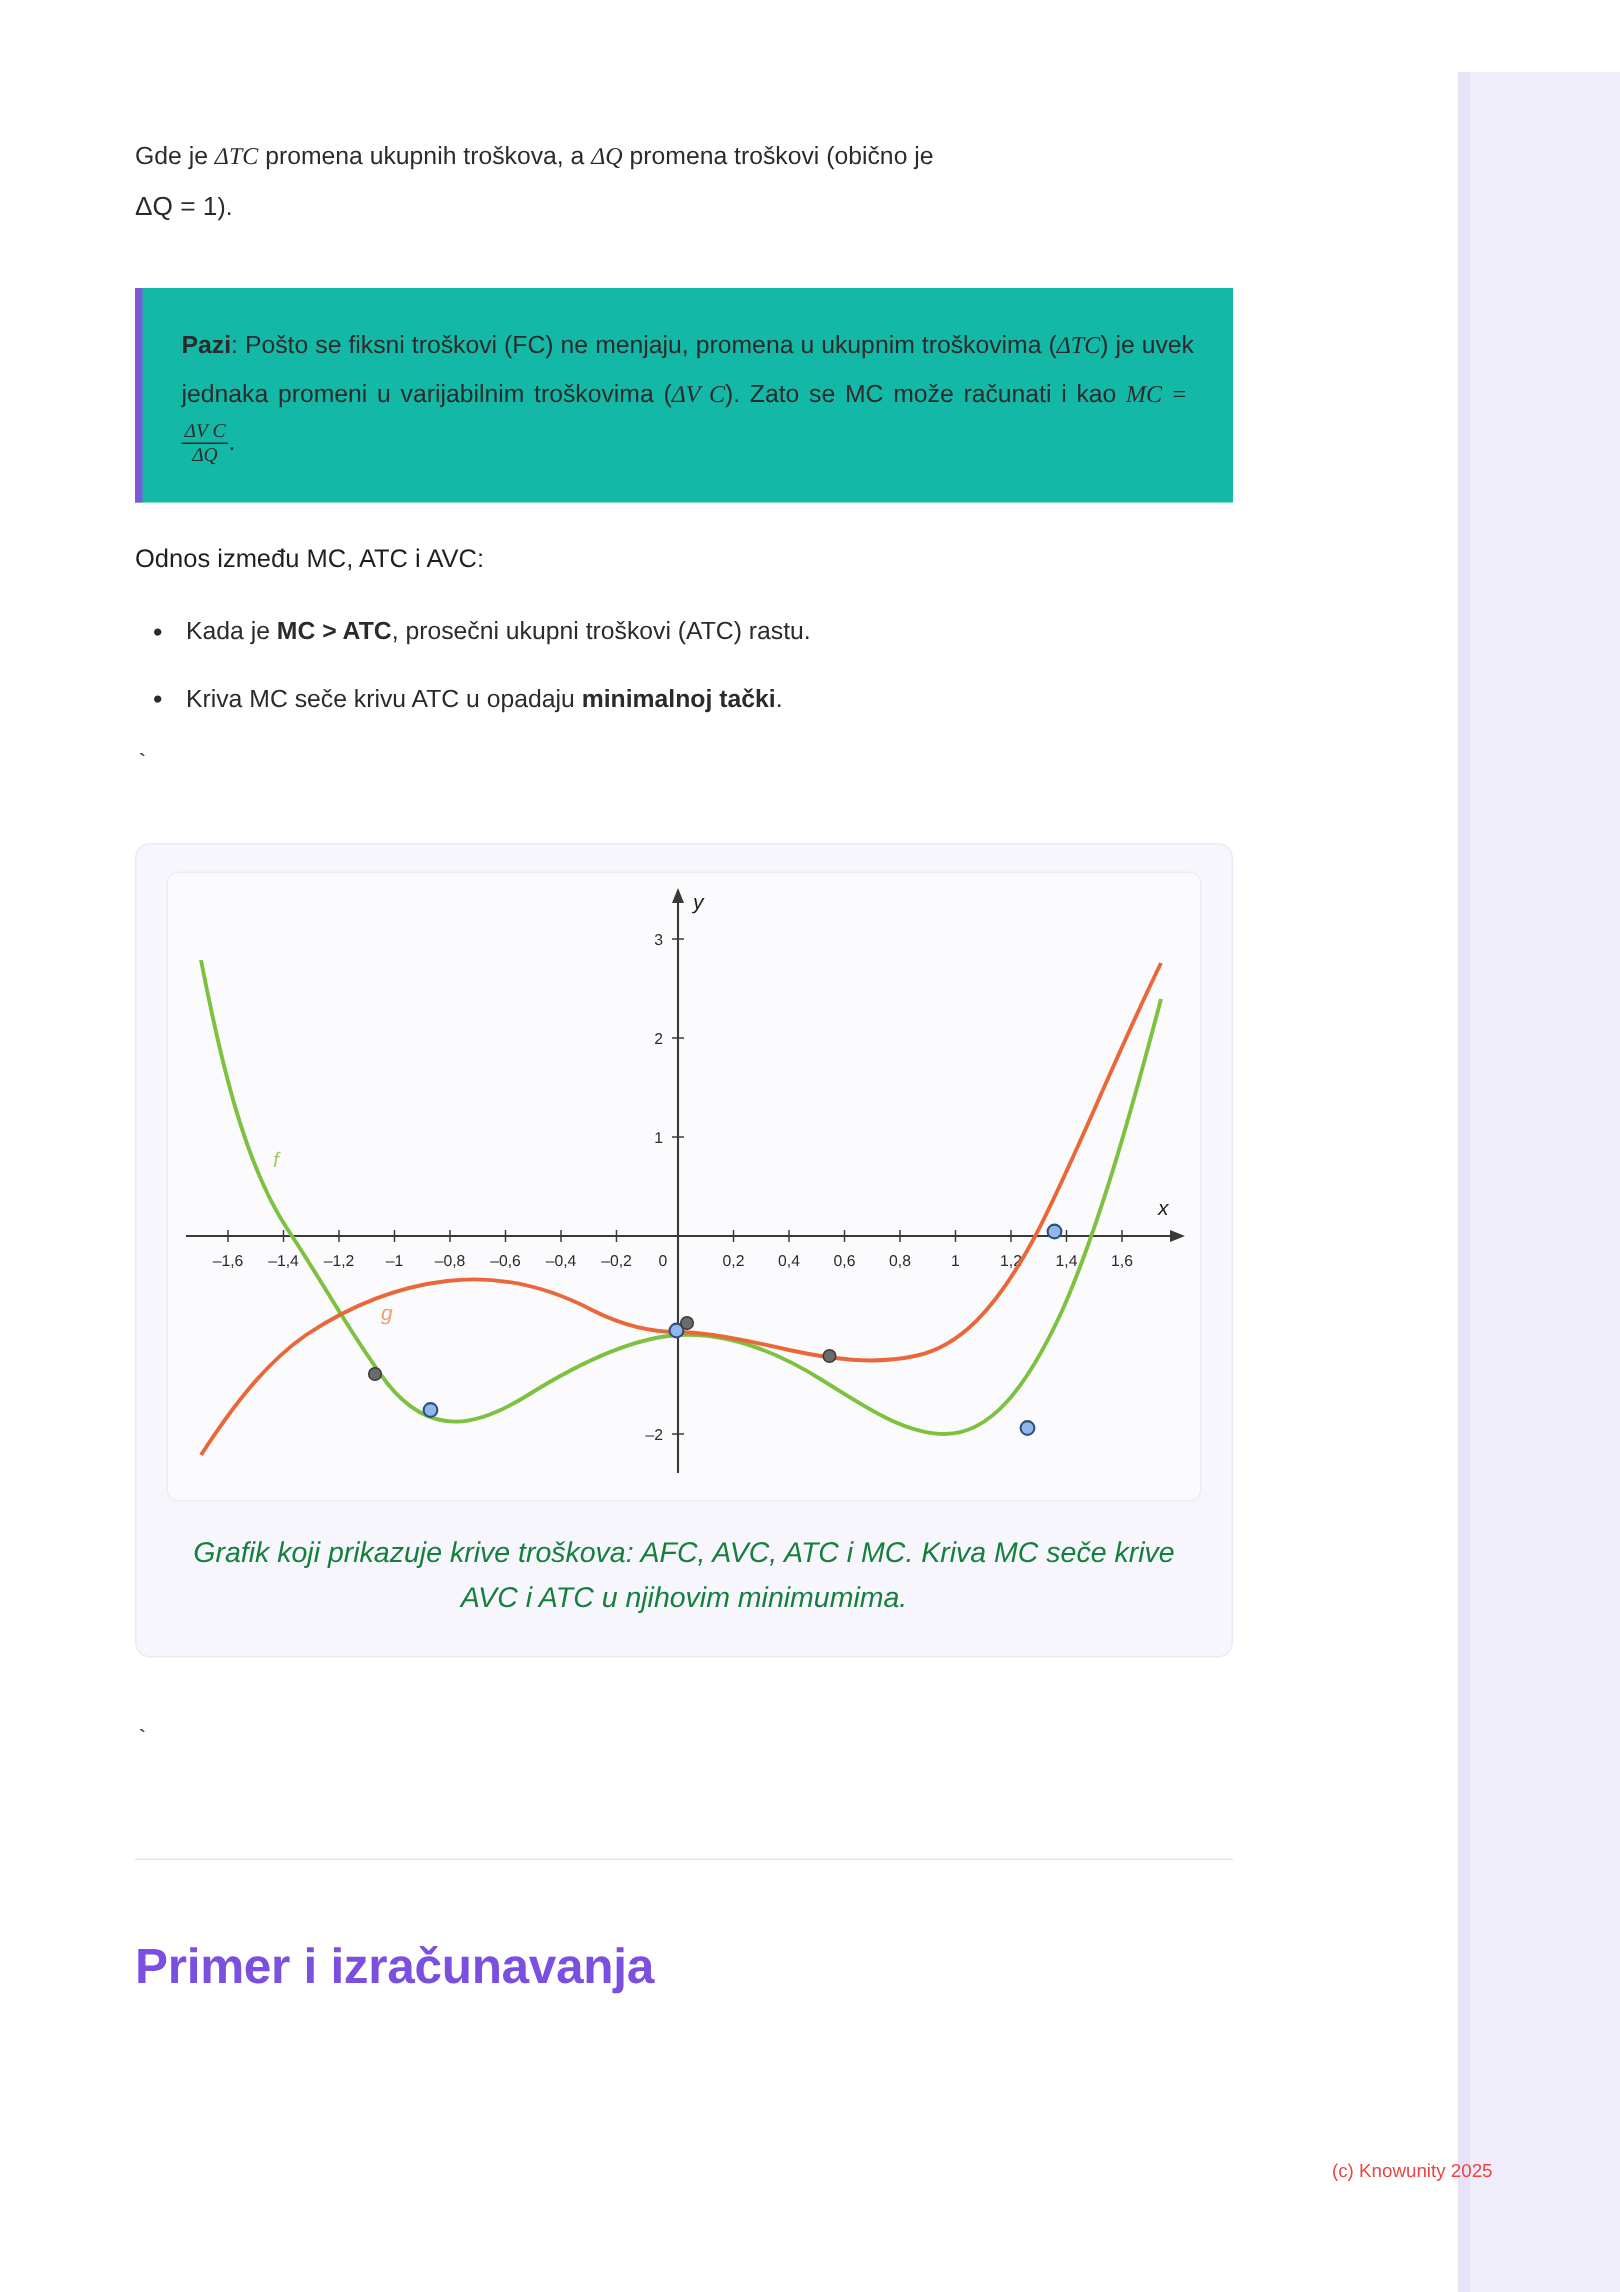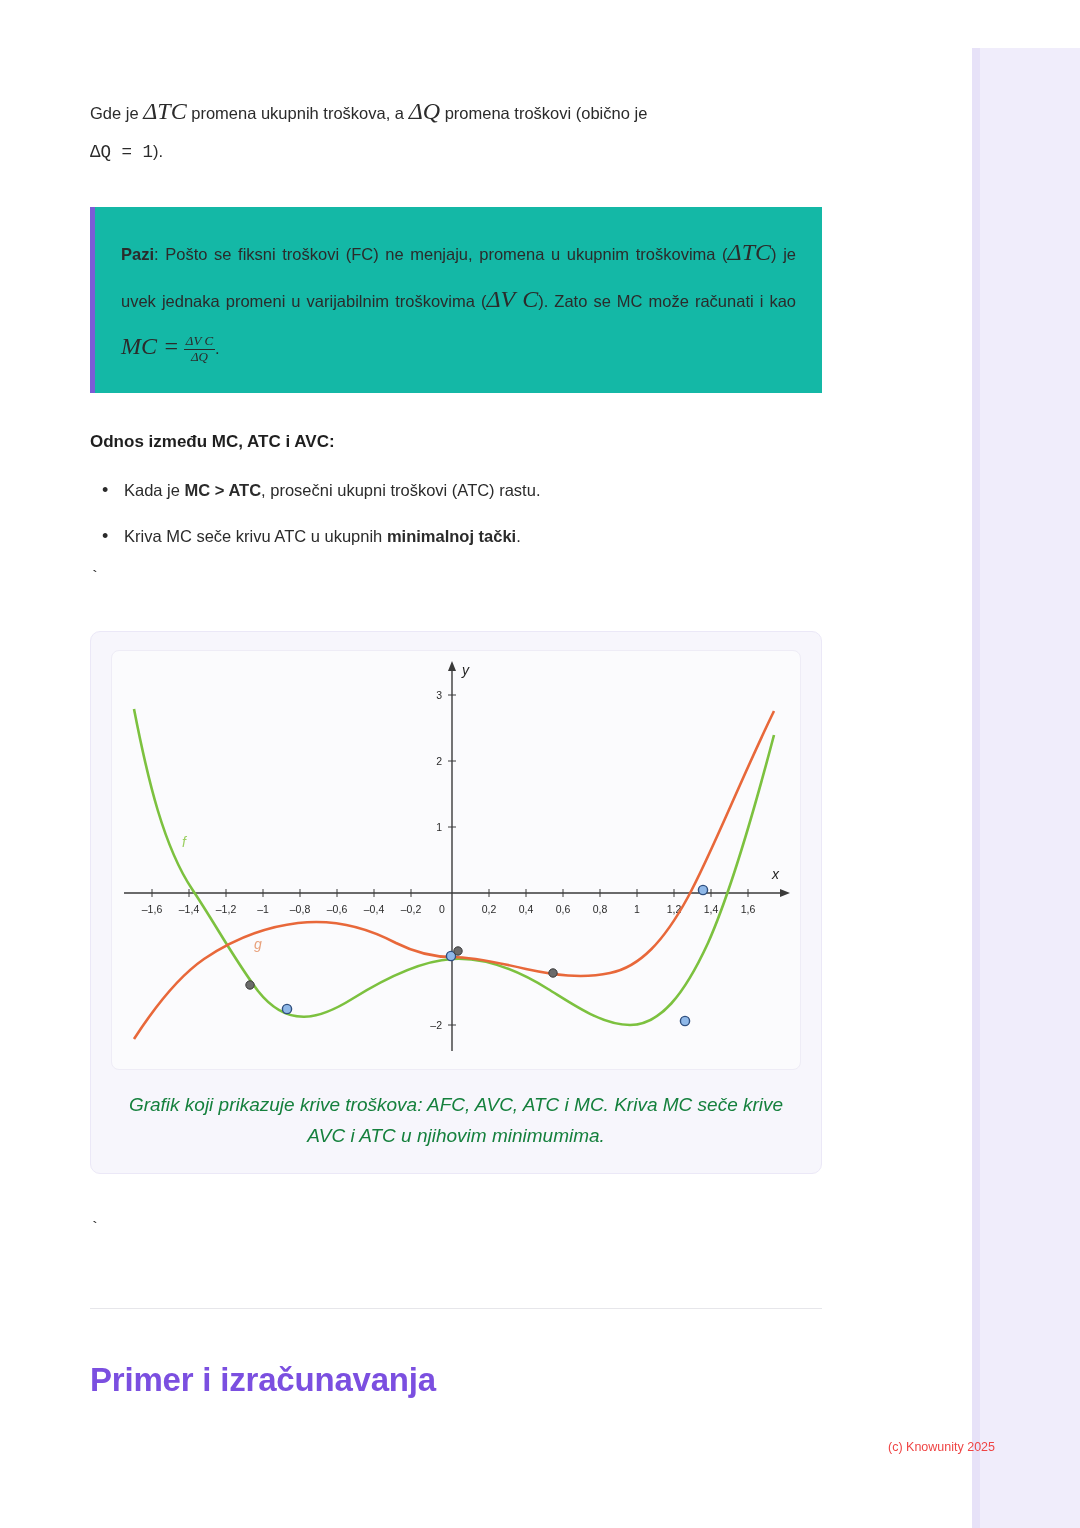--- a/index.html
+++ b/index.html
@@ -24,43 +24,43 @@
     position:absolute;left:0;top:0;width:1080px;height:1528px;
   }
   .content{
     position:absolute;left:90px;top:88px;width:732px;
   }
   p.para{
     font-size:16.5px;line-height:1.95;margin:0 0 0 0;
     text-align:justify;
     color:#2b2b2b;
   }
-  .mathit{font-family:"Liberation Serif", serif;font-style:italic;font-size:24px;}
-  .mathup{font-family:Liberation Mono, monospace;font-size:17.5px;}
+  .mathit{font-family:"Liberation Serif", serif;font-style:italic;font-size:16px;}
+  .mathup{font-family:Liberation Sans, sans-serif;font-size:17.5px;}
   
   .callout{
     margin-top:38px;
     background:#14b8a6;
     border-left:5px solid #7b5cd6;
     padding:22px 26px 24px 26px;
     box-sizing:border-box;
     width:732px;
   }
   .callout p{
     margin:0;font-size:16.5px;line-height:1.95;text-align:justify;color:#2b2b2b;
   }
   .callout b{font-weight:bold;}
   .frac{
     display:inline-block;vertical-align:-0.55em;text-align:center;
     font-family:"Liberation Serif", serif;font-style:italic;font-size:13px;line-height:1.12;
   }
   .frac .num{display:block;border-bottom:1px solid #2b2b2b;padding:0 2px;}
   .frac .den{display:block;padding:0 2px;}
   h3.sub{
-    font-size:17px;font-weight:bold;margin:39px 0 0 0;color:#1f1f1f;
+    font-size:17px;font-weight:normal;margin:28px 0 0 0;color:#1f1f1f;
   }
   ul.bullets{
     margin:26px 0 0 0;padding:0 0 0 34px;list-style:none;
   }
   ul.bullets li{
     position:relative;font-size:16.5px;line-height:1.55;margin-bottom:20px;color:#2b2b2b;
   }
   ul.bullets li:before{
     content:"\2022";position:absolute;left:-22px;top:-1px;font-size:18px;color:#2b2b2b;
   }
@@ -112,21 +112,21 @@
     <div class="callout">
       <p>
         <b>Pazi</b><span>: Pošto se fiksni troškovi (FC) ne menjaju, promena u ukupnim troškovima (</span><span class="mathit">ΔTC</span><span>) je uvek jednaka promeni u varijabilnim troškovima (</span><span class="mathit">ΔV C</span><span>). Zato se MC može računati i kao </span><span class="mathit">MC =</span>&nbsp;<span class="frac"><span class="num">ΔV C</span><span class="den">ΔQ</span></span><span>.</span>
       </p>
     </div>
 
     <h3 class="sub">Odnos između MC, ATC i AVC:</h3>
 
     <ul class="bullets">
       <li><span>Kada je </span><b>MC &gt; ATC</b><span>, prosečni ukupni troškovi (ATC) rastu.</span></li>
-      <li><span>Kriva MC seče krivu ATC u ukupnih </span><b>minimalnoj tački</b><span>.</span></li>
+      <li><span>Kriva MC seče krivu ATC u opadaju </span><b>minimalnoj tački</b><span>.</span></li>
     </ul>
 
     <div class="backtick">`</div>
 
     <div class="figure">
       <div class="graph-card">
         <svg width="690" height="418" viewBox="0 0 690 418">
 
           <g>
             <line x1="12" y1="242" x2="672" y2="242" stroke="#3a3a3a" stroke-width="1.4"></line>

